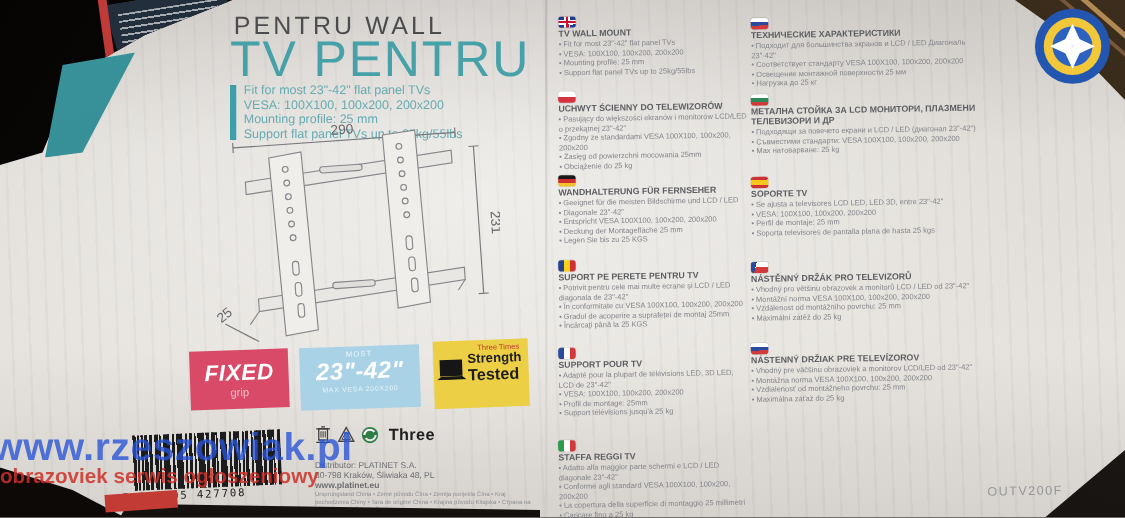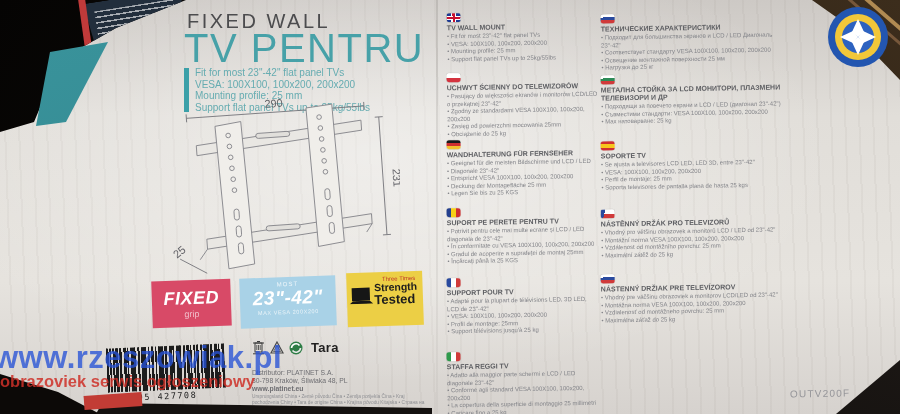--- a/index.html
+++ b/index.html
@@ -99,21 +99,21 @@
   #logo{left:826px;top:5px;width:64px;height:64px}
   #redband{left:84px;top:394px;width:58px;height:14px;background:#c23c35;transform:rotate(-4deg)}
   #wm-blue{left:-6px;top:340px;font-size:31px;font-weight:bold;letter-spacing:.5px;color:rgba(38,82,214,.78)}
   #wm-red{left:0px;top:372px;font-size:16.5px;font-weight:bold;color:rgba(206,48,40,.85)}
 </style>
 </head>
 <body>
 
 <div id="photo">
 
-  <div class="abs" id="fixedwall">FIXED WALL</div>
+  <div class="abs" id="fixedwall">PENTRU WALL</div>
   <div class="abs" id="tvmount">TV PENTRU</div>
   <div class="abs" id="specbar"></div>
   <div class="abs" id="spectext">Fit for most 23"-42" flat panel TVs
 VESA: 100X100, 100x200, 200x200
 Mounting profile: 25 mm
 Support flat panel TVs up to 25kg/55lbs</div>
 
   <svg class="abs" id="diagram" viewBox="0 0 240 182">
     <g transform="rotate(-4 120 100)" stroke="#85858a" stroke-width="0.9" fill="none">
 
@@ -199,21 +199,21 @@
     </svg>
     <svg width="14" height="13" viewBox="0 0 14 13">
       <polygon points="7,1 13,12 1,12" fill="none" stroke="#4a4a4a" stroke-width="1.2"></polygon>
       <polygon points="7,4.5 10.5,10.5 3.5,10.5" fill="none" stroke="#4a4a4a" stroke-width=".8"></polygon>
     </svg>
     <svg width="14" height="14" viewBox="0 0 14 14">
       <circle cx="7" cy="7" r="6.5" fill="#2e7d46"></circle>
       <path d="M2.5 7a4.5 4.5 0 0 1 8-2.5" fill="none" stroke="#fff" stroke-width="1.6"></path>
       <path d="M11.5 7a4.5 4.5 0 0 1-8 2.5" fill="none" stroke="#e8e8e8" stroke-width="1.6"></path>
     </svg>
-    <span id="rohs">Tara</span>
+    <span id="rohs">Three</span>
   </div>
 
   <div class="abs" id="dist">
     <div>Distributor: PLATINET S.A.</div>
     <div>30-798 Kraków, Śliwiaka 48, PL</div>
     <div style="font-weight:bold">www.platinet.eu</div>
   </div>
   <div class="abs" id="origin">Ursprungsland China • Země původu Čína • Zemlja porijekla Čína • Kraj pochodzenia Chiny • Tara de origine China • Krajina pôvodu Kitajska • Страна на произход Китай • صنع في الصين</div>
   <div class="abs" id="model">OUTV200F</div>
 

